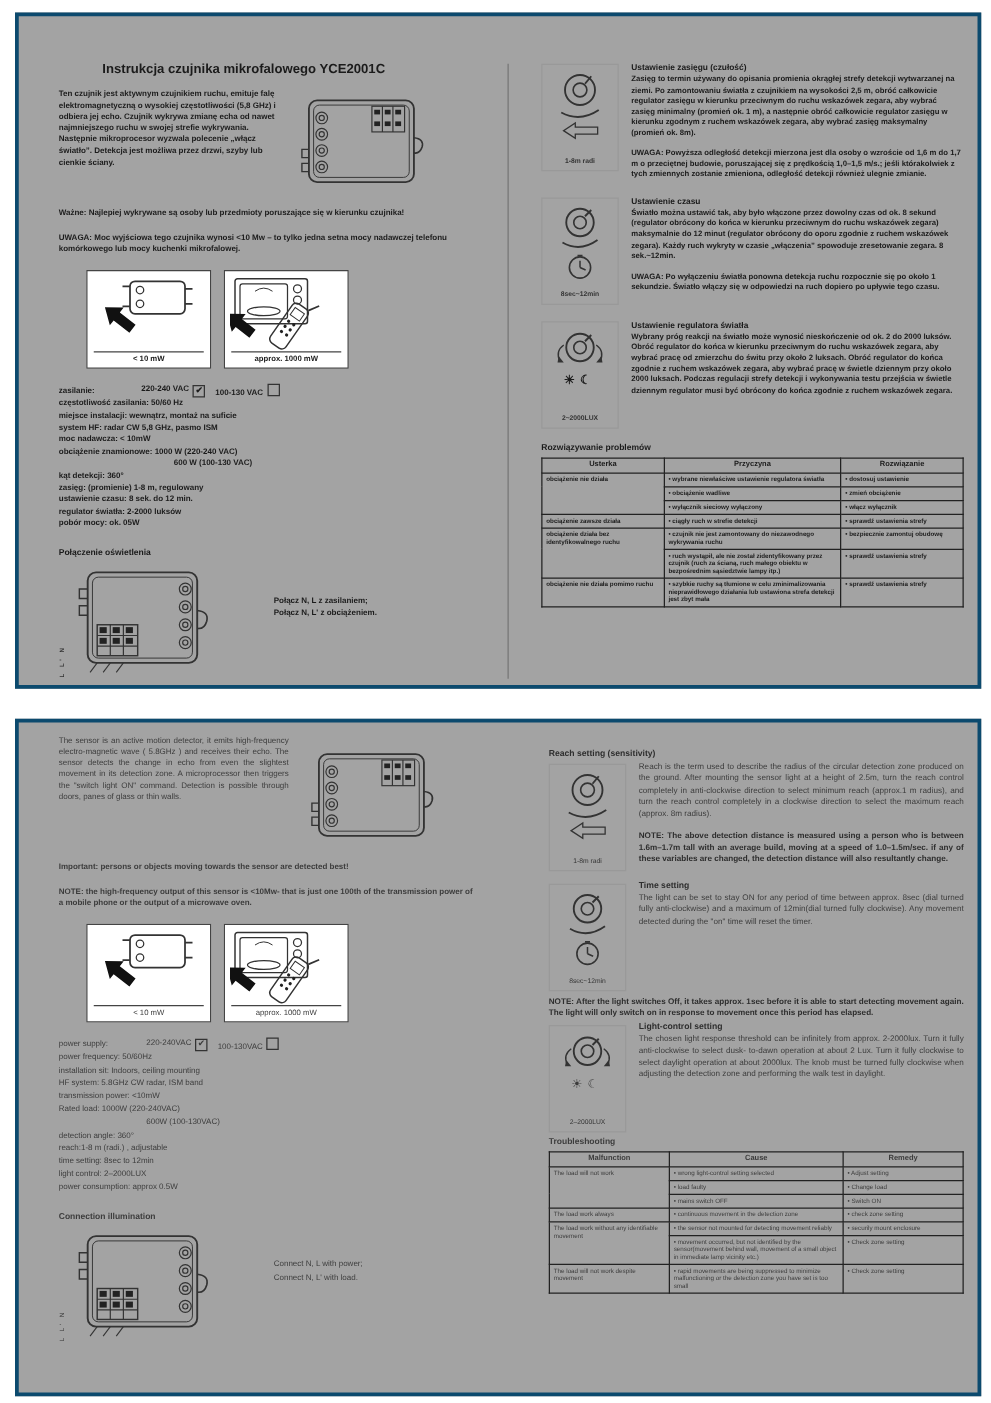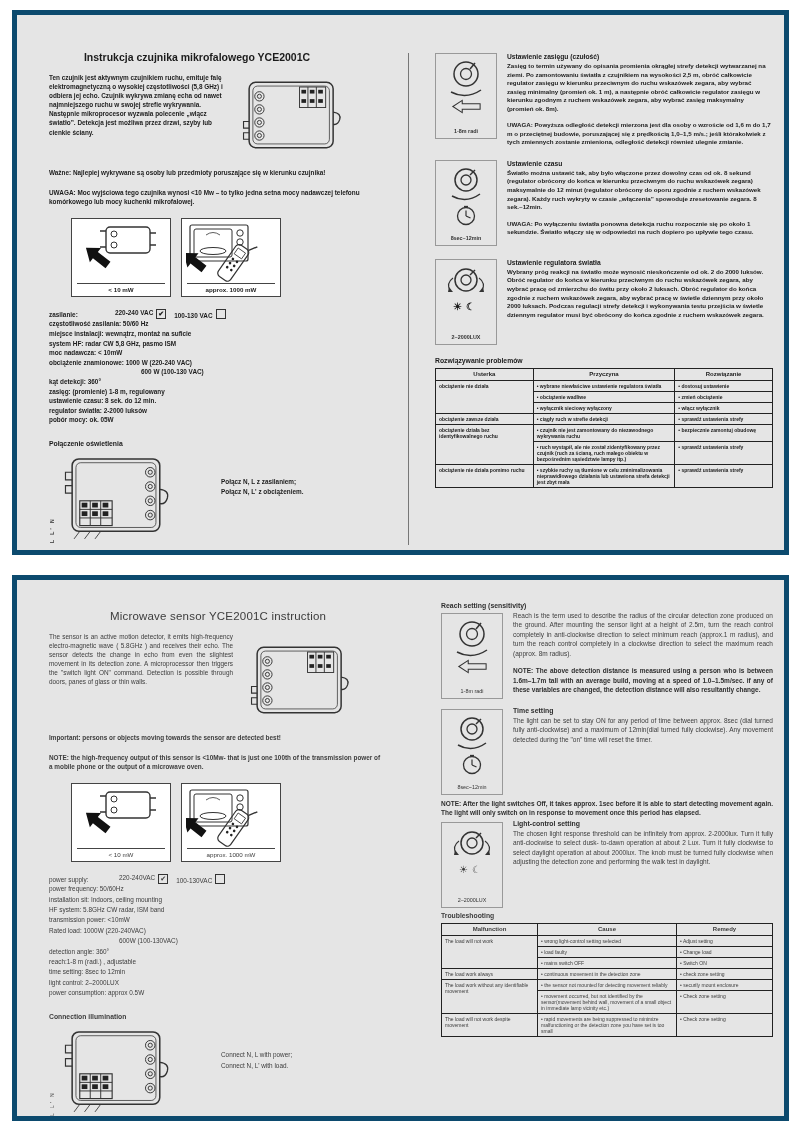--- a/index.html
+++ b/index.html
@@ -1,17 +1,17 @@
 <!DOCTYPE html>
 <html><head>
 <meta charset="utf-8">
 <style>
   html,body{margin:0;padding:0;background:#ffffff;}
   body{width:793px;height:1122px;position:relative;font-family:"Liberation Sans", sans-serif;color:#1b1b1b;}
-  .sheet{position:absolute;left:12px;width:767px;background:#e5e5e5;border:5px solid #0c4a6e;}
+  .sheet{position:absolute;left:12px;width:767px;background:#a3a3a3;border:3px solid #0c4a6e;}
   #sheet1{top:10px;height:535px;}
   #sheet2{top:575px;height:536px;}
   .col-left{position:absolute;left:32px;top:0;width:368px;}
   .col-right{position:absolute;left:418px;top:0;width:338px;}
   #sheet2 .col-right{left:424px;width:332px;}
   .divider{position:absolute;left:391px;top:38px;width:1px;height:492px;background:#777;}
 
   
   #sheet1{font-weight:700;}
   #sheet1 .doc-title{font-size:10.5px;text-align:center;width:280px;margin:36px 0 0 8px;}
@@ -315,21 +315,20 @@
         <td class="bullet">szybkie ruchy są tłumione w celu zminimalizowania nieprawidłowego działania lub ustawiona strefa detekcji jest zbyt mała</td>
         <td class="bullet">sprawdź ustawienia strefy</td>
       </tr>
     </tbody>
       </table>
   </div>
 </div>
 
 <div class="sheet" id="sheet2">
   <div class="col-left">
-    <div class="doc-title">Microwave sensor YCE2001C instruction</div>
 
     <div class="intro-row">
       <p class="intro-text">The sensor is an active motion detector, it emits high-frequency electro-magnetic wave ( 5.8GHz ) and receives their echo. The sensor detects the change in echo from even the slightest movement in its detection zone. A microprocessor then triggers the "switch light ON" command. Detection is possible through doors, panes of glass or thin walls.</p>
       <svg width="108" height="84" viewBox="0 0 110 90" style="margin-top:6px;">
         <rect class="ln" x="8" y="10" rx="7" width="90" height="70" stroke-width="1.6"></rect>
         <rect class="ln" x="12" y="14" rx="5" width="82" height="62" stroke-width="0.8"></rect>
         <circle class="ln" cx="19" cy="25" r="5"></circle>
           <circle class="ln" cx="19" cy="25" r="2.2"></circle>
         <circle class="ln" cx="19" cy="39" r="5"></circle>
           <circle class="ln" cx="19" cy="39" r="2.2"></circle>

